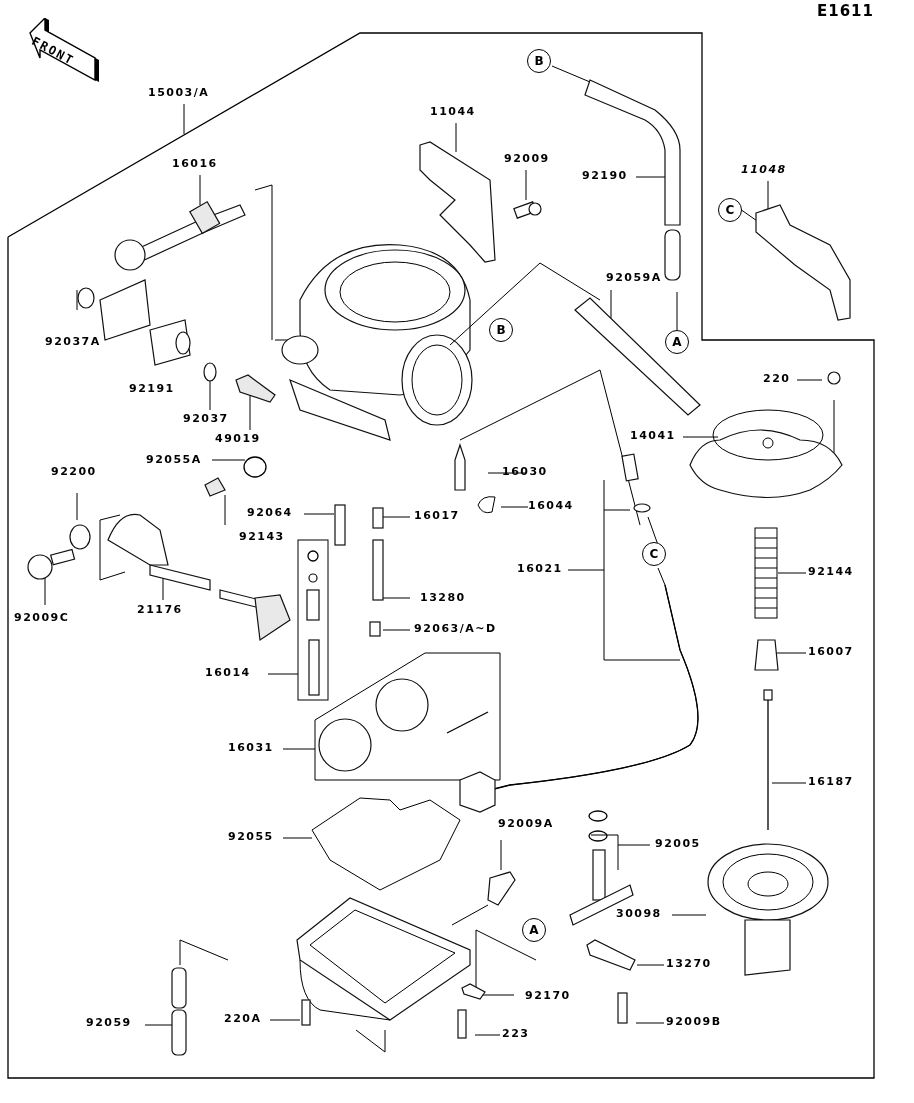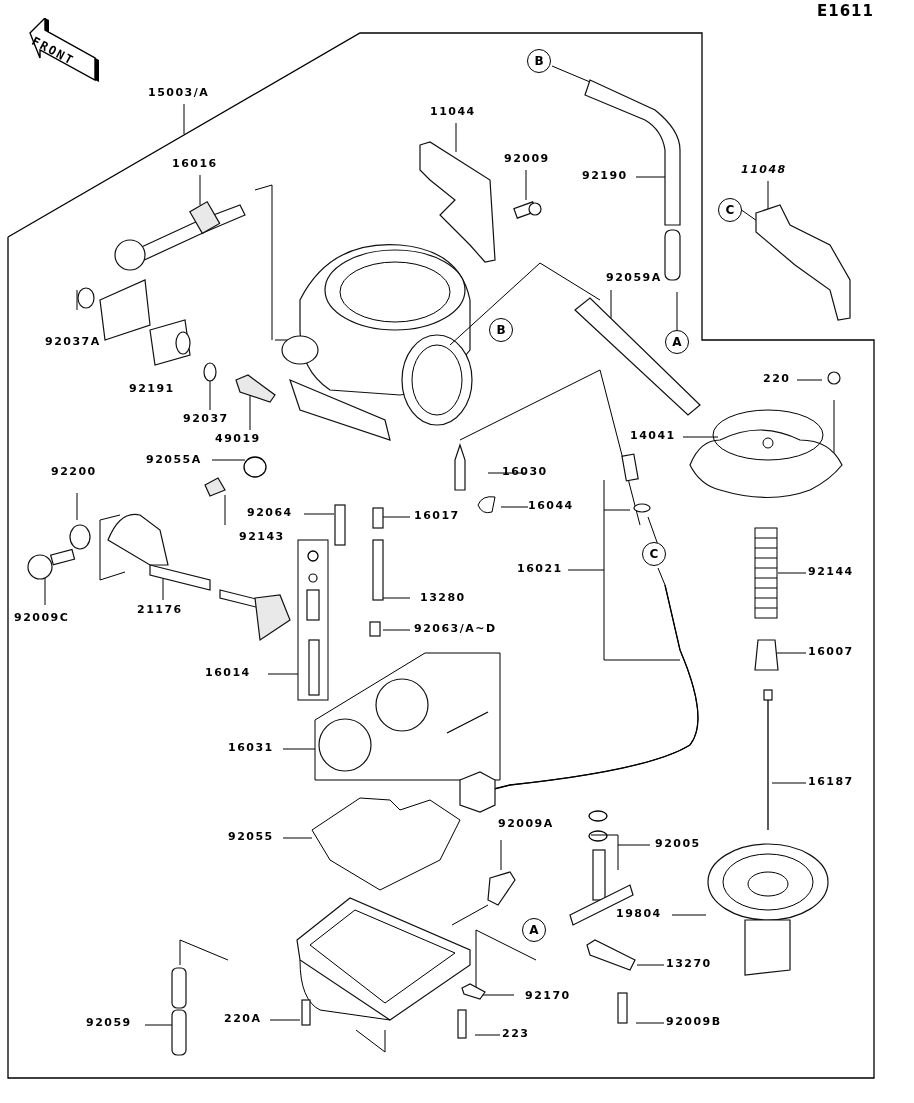--- a/index.html
+++ b/index.html
@@ -281,20 +281,20 @@
   <div class="lbl" style="left:14px;top:612px;">92009C</div>
   <div class="lbl" style="left:137px;top:604px;">21176</div>
   <div class="lbl" style="left:414px;top:623px;">92063/A~D</div>
   <div class="lbl" style="left:808px;top:646px;">16007</div>
   <div class="lbl" style="left:205px;top:667px;">16014</div>
   <div class="lbl" style="left:228px;top:742px;">16031</div>
   <div class="lbl" style="left:808px;top:776px;">16187</div>
   <div class="lbl" style="left:228px;top:831px;">92055</div>
   <div class="lbl" style="left:470px;top:818px;margin-left:28px;">92009A</div>
   <div class="lbl" style="left:655px;top:838px;">92005</div>
-  <div class="lbl" style="left:616px;top:908px;">19804</div>
+  <div class="lbl" style="left:616px;top:908px;">30098</div>
   <div class="lbl" style="left:666px;top:958px;">13270</div>
   <div class="lbl" style="left:517px;top:990px;margin-left:8px;">92170</div>
   <div class="lbl" style="left:86px;top:1017px;">92059</div>
   <div class="lbl" style="left:224px;top:1013px;">220A</div>
   <div class="lbl" style="left:502px;top:1028px;">223</div>
   <div class="lbl" style="left:666px;top:1016px;">92009B</div>
 </div>
 
 </body></html>

